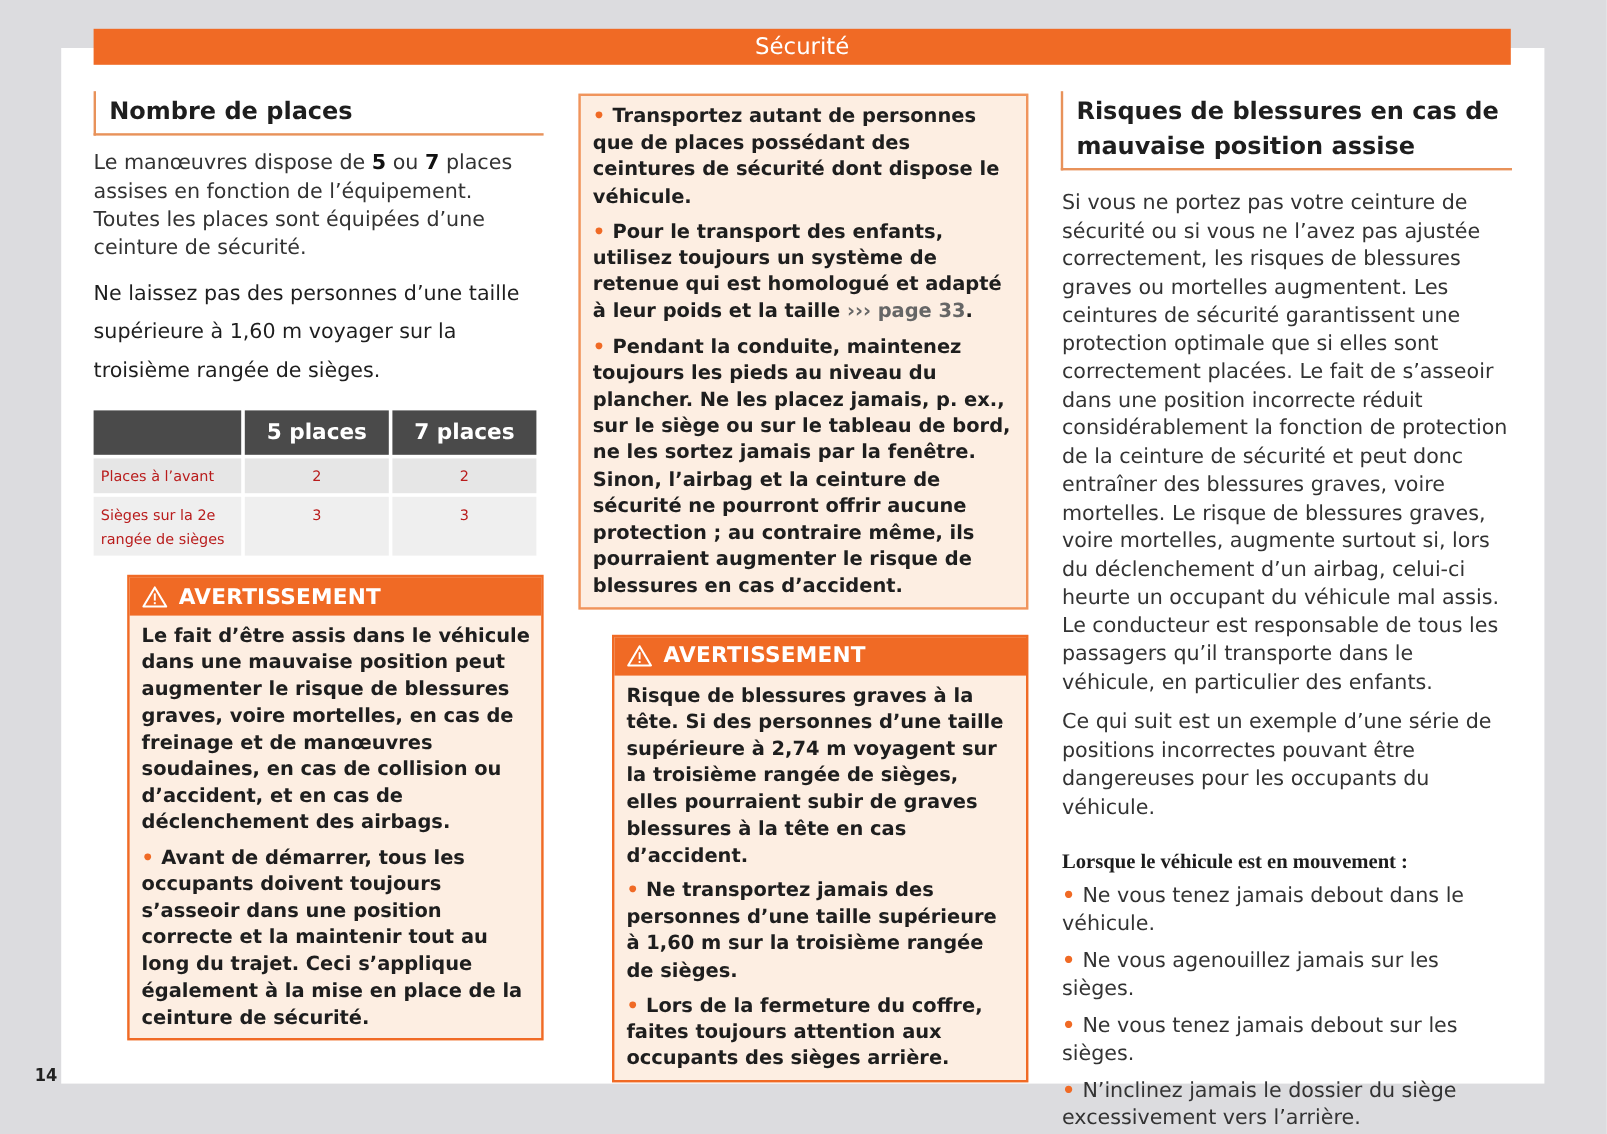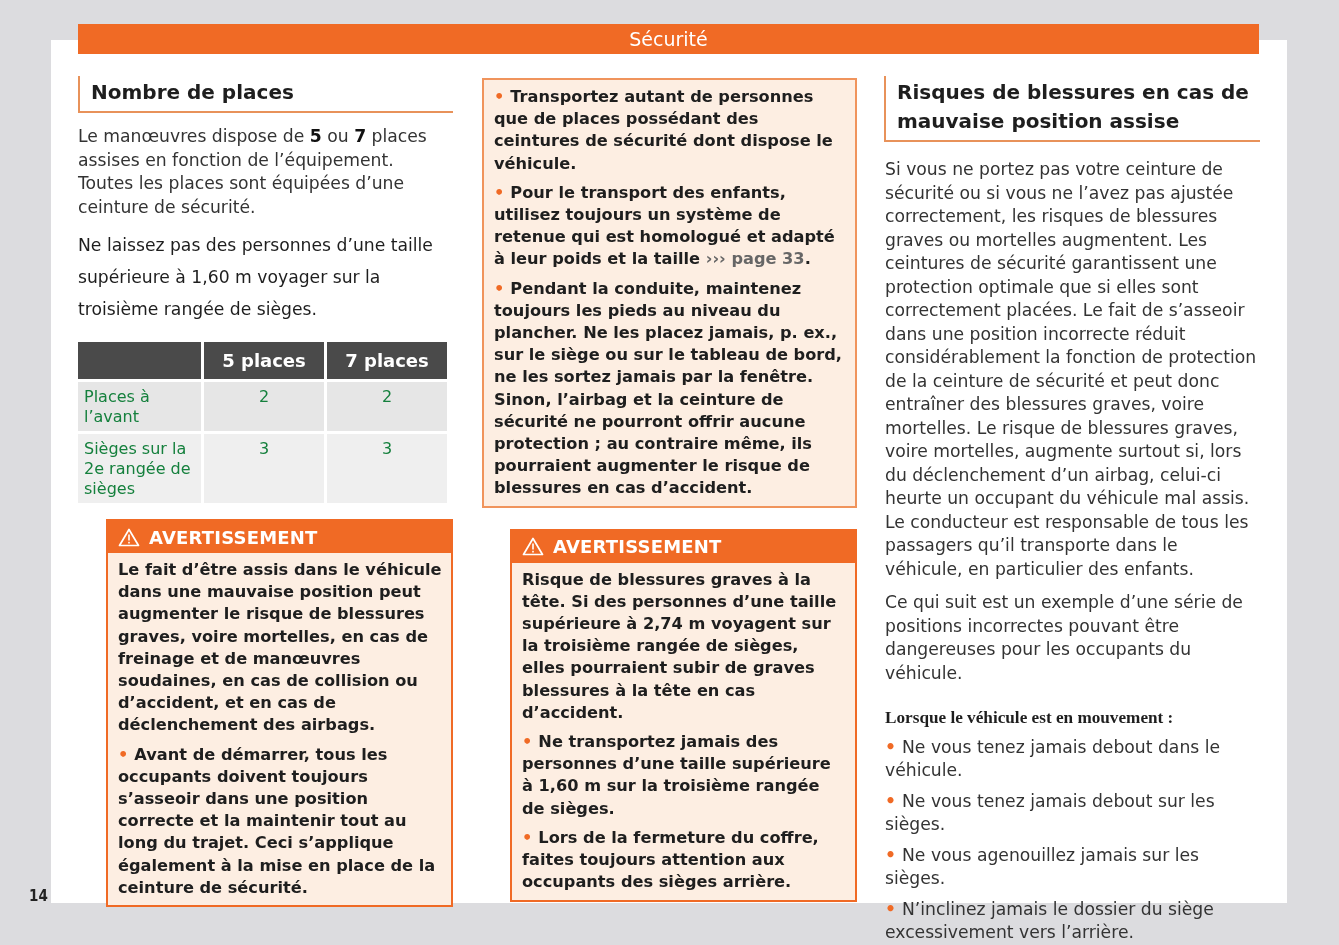--- a/index.html
+++ b/index.html
@@ -16,21 +16,21 @@
 
   .section-heading { border-left: 2px solid #e8925a; border-bottom: 2px solid #e8925a; padding: 2px 10px 4px 11px; font-weight: bold; font-size: 20px; line-height: 29px; color: #1e1e1e; }
   .col3 .section-heading { padding-left: 11px; margin-left: -1px; }
 
   .body-text { font-size: 17.2px; line-height: 23.5px; color: #333; }
   .body-text b { color: #111; }
   .bold-text { font-size: 17.2px; line-height: 32px; font-weight: normal; color: #1e1e1e; }
 
   table.places { width: 375px; border-collapse: separate; border-spacing: 3px; margin-left: -3px; margin-top: 14px; }
   table.places th { background: #4a4a4a; color: #fff; font-size: 18px; font-weight: bold; height: 37px; text-align: center; margin-left: 23px; }
-  table.places td { background: #e6e6e6; font-size: 16px; line-height: 20px; color: #15803d; vertical-align: top; padding: 5px 6px 4px 6px; }
+  table.places td { background: #e6e6e6; font-size: 12px; line-height: 20px; color: #b91c1c; vertical-align: top; padding: 5px 6px 4px 6px; }
   table.places tr.alt td { background: #efefef; }
   table.places td.num { text-align: center; }
   table.places td.label { width: 123px; }
 
   .warning { border: 2px solid #f06a25; background: #fdeee2; margin-left: 28px; }
   .warning-head { background: #f06a25; color: #fff; height: 32px; display: flex; align-items: center; padding-left: 10px; font-weight: bold; font-size: 18px; letter-spacing: 0.2px; }
   .warning-head .icon { margin-right: 9px; display: inline-flex; }
   .warning-body { padding: 6px 9px 6px 10px; }
   .warning-body p { font-size: 16.2px; line-height: 22.2px; font-weight: bold; color: #1e1e1e; margin-bottom: 7px; }
   .warning-body p:last-child { margin-bottom: 0; }
@@ -128,20 +128,20 @@
   </div>
 </div>
 
 <div class="col col3">
   <h2 class="section-heading">Risques de blessures en cas de mauvaise position assise</h2>
   <p class="body-text" style="margin-top:16px;">Si vous ne portez pas votre ceinture de sécurité ou si vous ne l’avez pas ajustée correctement, les risques de blessures graves ou mortelles augmentent. Les ceintures de sécurité garantissent une protection optimale que si elles sont correctement placées. Le fait de s’asseoir dans une position incorrecte réduit considérablement la fonction de protection de la ceinture de sécurité et peut donc entraîner des blessures graves, voire mortelles. Le risque de blessures graves, voire mortelles, augmente surtout si, lors du déclenchement d’un airbag, celui-ci heurte un occupant du véhicule mal assis. Le conducteur est responsable de tous les passagers qu’il transporte dans le véhicule, en particulier des enfants.</p>
   <p class="body-text" style="margin-top:10px;">Ce qui suit est un exemple d’une série de positions incorrectes pouvant être dangereuses pour les occupants du véhicule.</p>
   <p class="subheading" style="margin-top:21px;">Lorsque le véhicule est en mouvement :</p>
   <div>
     <p class="list-item"><span class="bullet">•</span><span>Ne vous tenez jamais debout dans le véhicule.</span></p>
+    <p class="list-item"><span class="bullet">•</span><span>Ne vous agenouillez jamais sur les sièges.</span></p>
     <p class="list-item"><span class="bullet">•</span><span>Ne vous tenez jamais debout sur les sièges.</span></p>
-    <p class="list-item"><span class="bullet">•</span><span>Ne vous agenouillez jamais sur les sièges.</span></p>
     <p class="list-item"><span class="bullet">•</span><span>N’inclinez jamais le dossier du siège excessivement vers l’arrière.</span></p>
 
   </div>
 </div>
 
 <div class="page-number">14</div>
 
 </body></html>

